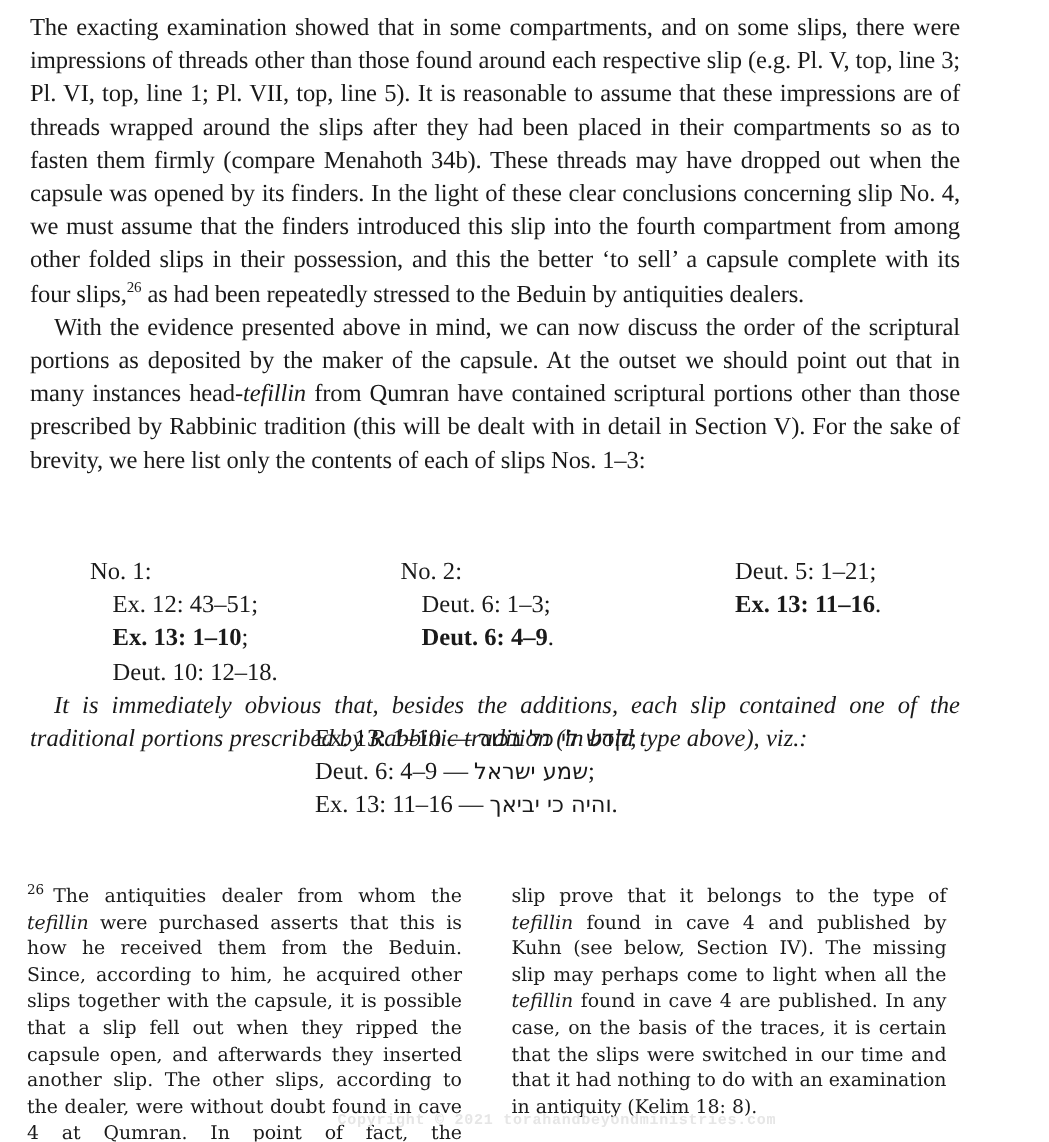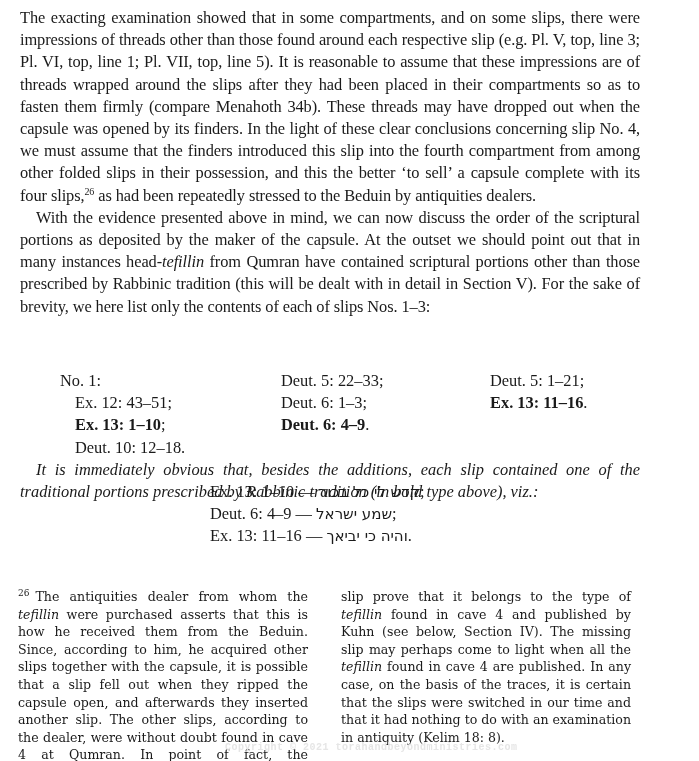--- a/index.html
+++ b/index.html
@@ -47,21 +47,21 @@
   </div>
 
   <div class="lists">
     <div class="col c1" style="left:60px;">
       <span class="head">No. 1:</span>
       <span class="entry"><span>Ex. 12: 43–51;</span></span>
       <span class="entry"><span class="bold">Ex. 13: 1–10</span><span>;</span></span>
       <span class="entry"><span>Deut. 10: 12–18.</span></span>
     </div>
     <div class="col c2" style="left:267px;">
-      <span class="entry"><span>Deut. 5: 22–33;</span></span>
+      <span class="head">No. 2:</span>
       <span class="entry"><span>Deut. 6: 1–3;</span></span>
       <span class="entry"><span class="bold">Deut. 6: 4–9</span><span>.</span></span>
     </div>
     <div class="col c3" style="left:475px;">
       <span class="entry"><span>Deut. 5: 1–21;</span></span>
       <span class="entry"><span class="bold">Ex. 13: 11–16</span><span>.</span></span>
     </div>
   </div>
 
   <div class="p2 indent">It is immediately obvious that, besides the additions, each slip contained one of the traditional portions prescribed by Rabbinic tradition (in bold type above), viz.:</div>

